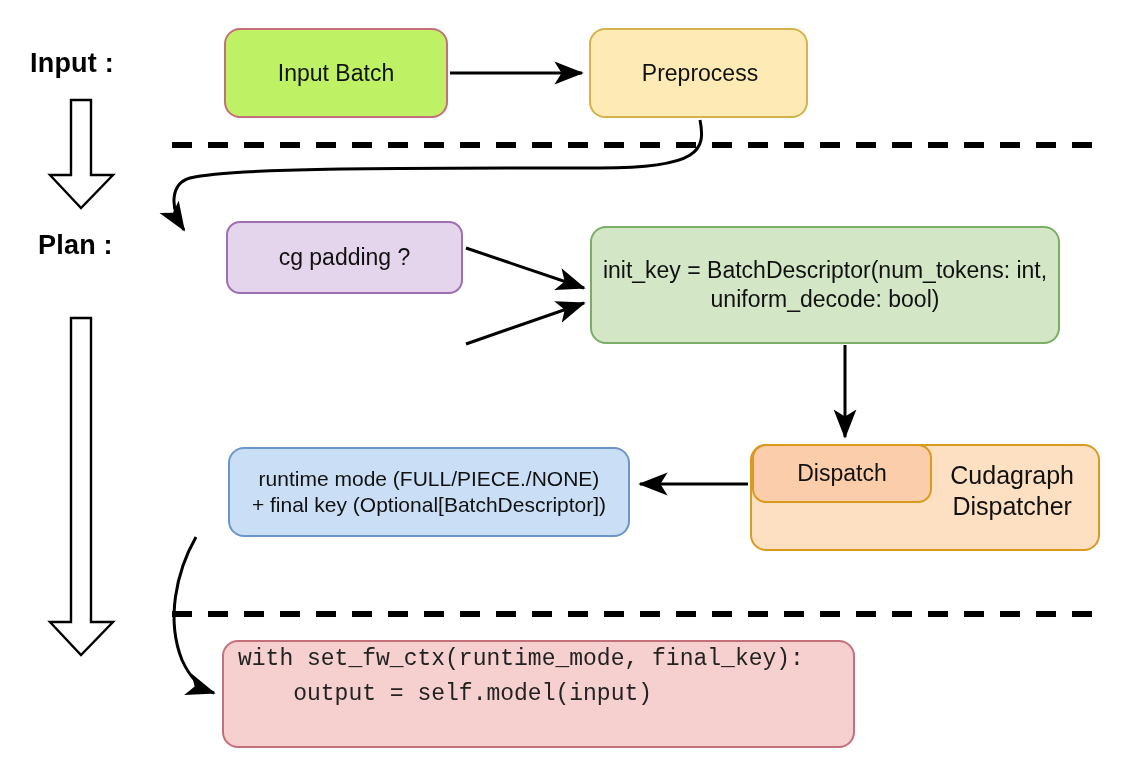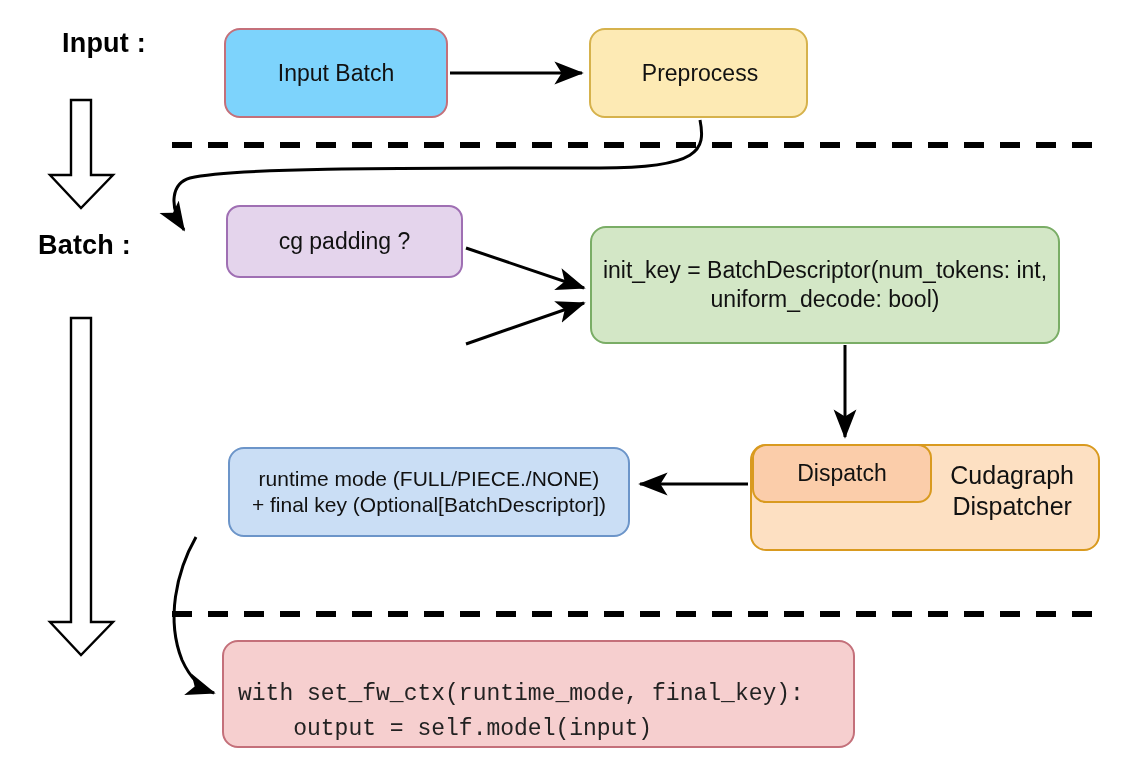--- a/index.html
+++ b/index.html
@@ -18,43 +18,43 @@
 
   .node{
     position:absolute;box-sizing:border-box;
     display:flex;align-items:center;justify-content:center;
     border-radius:14px;border:2px solid #000;
     text-align:center;font-size:23px;color:#111;line-height:1.25;
     padding:0 10px;
   }
   .node .txt{white-space:pre-line;}
 
-  .node-input-batch{background:#7dd3fc;border-color:#c4707a;border-radius:16px;}
+  .node-input-batch{background:#bef264;border-color:#c4707a;border-radius:16px;}
   .node-preprocess{background:#fdeab4;border-color:#d6b24c;border-radius:16px;}
   .node-cg-padding,.node-uniform-decode{background:#e4d4ec;border-color:#9f6fb3;border-radius:14px;}
   .node-init-key{background:#d3e7c6;border-color:#7aad66;border-radius:16px;font-size:23px;}
   .node-runtime-mode{background:#cadef5;border-color:#6c95c9;border-radius:16px;font-size:21px;}
   .node-cudagraph-dispatcher{background:#fde0c2;border-color:#d99a1f;border-radius:16px;font-size:25px;
       align-items:flex-start;justify-content:flex-end;padding:14px 24px 0 0;}
   .node-dispatch{background:#fbcdaa;border-color:#d99a1f;border-radius:14px;font-size:23px;}
   .node-code{
     background:#f6cfcf;border-color:#c4707a;border-radius:16px;
     font-family:"Liberation Mono", monospace;font-size:23px;
-    align-items:flex-end;justify-content:flex-start;
+    align-items:flex-start;justify-content:flex-start;
     padding:0 14px;color:#222;
   }
   .node-code .txt{white-space:pre;text-align:left;line-height:1.5;}
 </style>
 </head>
 <body>
 
 <div id="canvas">
 
-  <div class="stage-label" style="left:30px;top:28px;margin-left:32px;">Input :</div>
-  <div class="stage-label" style="left:38px;top:230px;">Batch :</div>
+  <div class="stage-label" style="left:30px;top:48px;">Input :</div>
+  <div class="stage-label" style="left:38px;top:230px;">Plan :</div>
 
   <svg class="svg-layer" viewBox="0 0 1142 770" xmlns="http://www.w3.org/2000/svg">
     <defs>
       <marker id="ah" markerWidth="11" markerHeight="11" refX="9.2" refY="4" orient="auto" markerUnits="strokeWidth">
         <path d="M0,0.2 L9.8,4 L0,7.8 L2.4,4 Z" fill="#000"></path>
       </marker>
     </defs>
 
     <line x1="172" y1="145" x2="1102" y2="145" stroke="#000" stroke-width="6" stroke-dasharray="20,16" stroke-linecap="butt"></line>
     <line x1="172" y1="614" x2="1102" y2="614" stroke="#000" stroke-width="6" stroke-dasharray="20,16" stroke-linecap="butt"></line>
@@ -79,21 +79,21 @@
   </svg>
 
   <div class="node node-input-batch" style="left:224px;top:28px;width:224px;height:90px;">
     <span class="txt">Input Batch</span>
   </div>
 
   <div class="node node-preprocess" style="left:589px;top:28px;width:219px;height:90px;padding-left:13px;">
     <span class="txt">Preprocess</span>
   </div>
 
-  <div class="node node-cg-padding" style="left:226px;top:205px;width:237px;height:73px;">
+  <div class="node node-cg-padding" style="left:226px;top:221px;width:237px;height:73px;">
     <span class="txt">cg padding ?</span>
   </div>
 
 
   <div class="node node-init-key" style="left:590px;top:226px;width:470px;height:118px;">
     <span class="txt">init_key = BatchDescriptor(num_tokens: int,
 uniform_decode: bool)</span>
   </div>
 
   <div class="node node-runtime-mode" style="left:228px;top:447px;width:402px;height:90px;">

